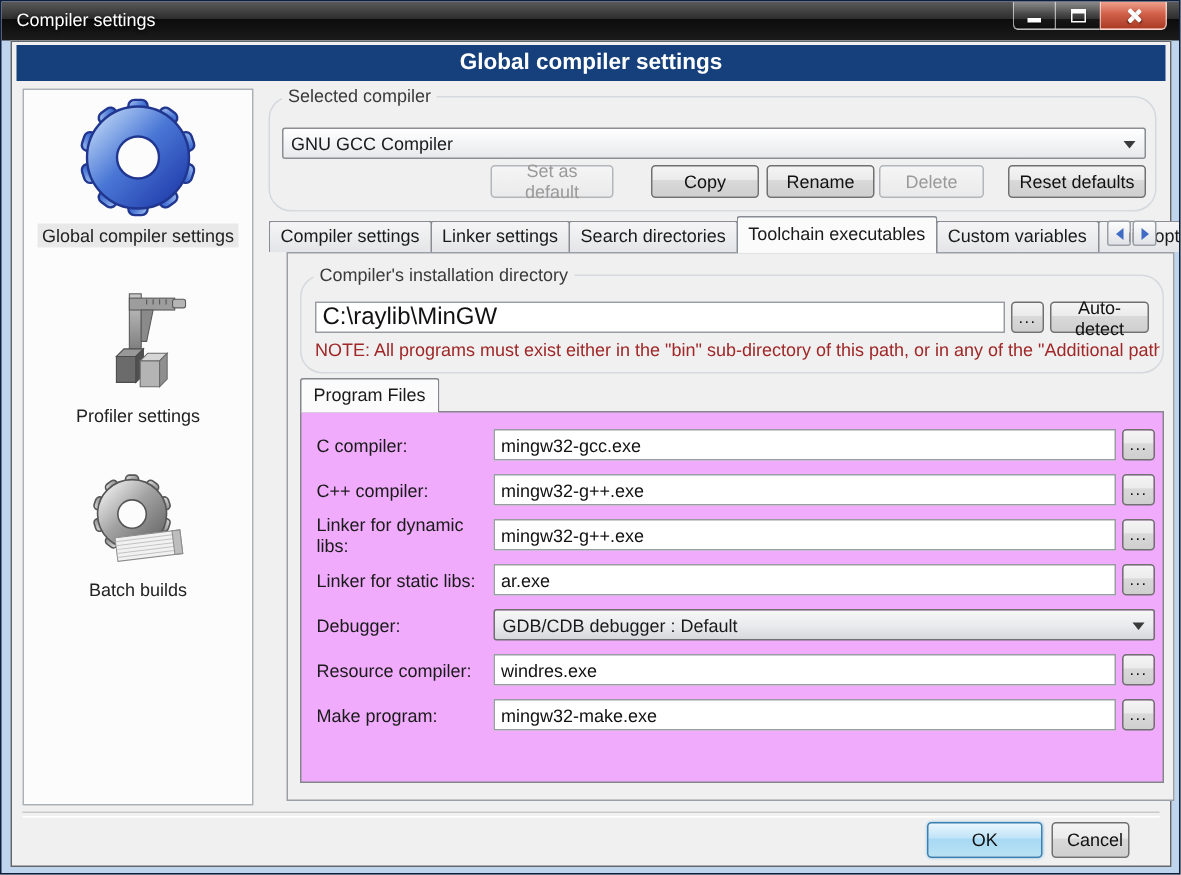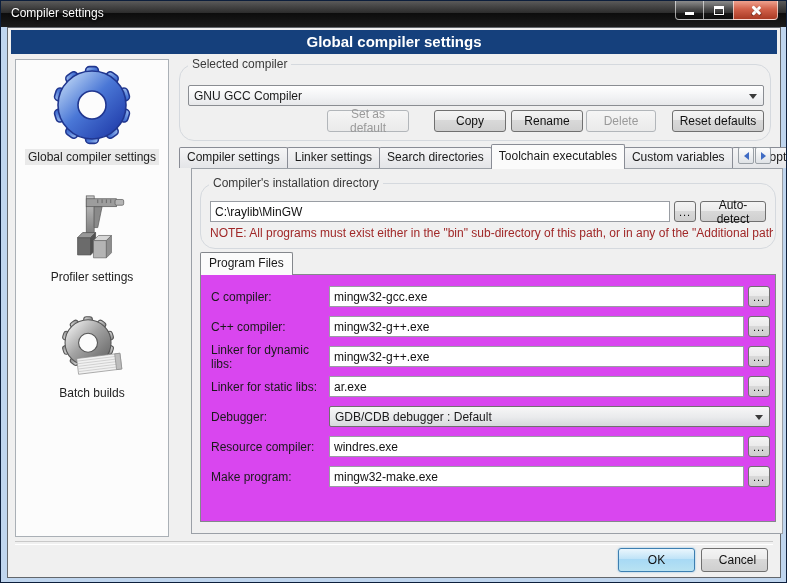--- a/index.html
+++ b/index.html
@@ -63,43 +63,43 @@
   .arrow-btn{width:16px;height:17px;box-sizing:border-box;border:1px solid #9aa0a6;border-radius:2px;
     background:linear-gradient(#fdfdfd,#dfe2e6);display:flex;align-items:center;justify-content:center;cursor:pointer;}
   .tri-l{width:0;height:0;border-top:4px solid transparent;border-bottom:4px solid transparent;border-right:5px solid #3f6bc4;}
   .tri-r{width:0;height:0;border-top:4px solid transparent;border-bottom:4px solid transparent;border-left:5px solid #3f6bc4;}
   .tabpane{position:absolute;left:171px;top:140px;width:592px;height:366px;box-sizing:border-box;
     background:#f0f0f0;border:1px solid #9ba0a7;z-index:2;margin-left:12px;}
   
   .install-group{left:8px;top:14px;width:576px;height:66px;}
   .dir-row{position:absolute;left:9px;right:9px;top:17px;display:flex;gap:4px;height:21px;}
   .dir-input{flex:1;box-sizing:border-box;height:21px;border:1px solid #999da3;background:#fff;
-    padding:0 4px;font-family:"Liberation Sans",sans-serif;font-size:12px;color:#111;}
+    padding:0 4px;font-family:"Liberation Sans",sans-serif;font-size:16px;color:#111;}
   .note{position:absolute;left:9px;right:2px;top:42px;white-space:nowrap;overflow:hidden;font-size:12px;}
   
   .subtabstrip{position:absolute;left:8px;top:83px;height:22px;display:flex;align-items:flex-end;z-index:3;}
   .subtab{box-sizing:border-box;height:20px;line-height:18px;padding:0 8px;margin-right:-1px;
     border:1px solid #84878c;border-bottom:none;border-radius:2px 2px 0 0;
     background:linear-gradient(#f3f3f4,#e2e3e6);cursor:pointer;white-space:nowrap;}
   .subtab.active{height:23px;line-height:21px;margin-bottom:-1px;background:#fbfbfb;position:relative;z-index:4;}
   .subpane{position:absolute;left:8px;top:105px;width:576px;height:248px;box-sizing:border-box;
-    border:1px solid #84878c;background:#d946ef;z-index:2;
+    border:1px solid #84878c;background:#f0abfc;z-index:2;
     display:flex;flex-direction:column;gap:9px;padding:11px 5px 0 10px;}
   .prog-row{display:flex;align-items:center;height:21px;flex:0 0 auto;}
   .prog-label{width:118px;flex:0 0 auto;color:#1a1a1a;}
   .prog-ctl{flex:1;display:flex;gap:4px;}
   .prog-input{flex:1;box-sizing:border-box;height:21px;border:1px solid #999da3;background:#fff;
     padding:0 4px;font-family:"Liberation Sans",sans-serif;font-size:12px;color:#111;}
   .browse-btn{flex:0 0 22px;width:22px;height:21px;font-size:11px;letter-spacing:1px;}
   .combo.gray{background:linear-gradient(#f7f7f7,#e9eaec 55%,#d6d8db);border-color:#707070;}
   
   .separator{position:absolute;left:7px;top:513px;width:758px;height:2px;
     border-top:1px solid #c9c9c9;border-bottom:1px solid #ffffff;}
   .footer-ok{position:absolute;left:610px;top:520px;width:77px;height:24px;}
-  .footer-cancel{position:absolute;left:693px;top:520px;width:67px;height:24px;padding-left:12px;}
+  .footer-cancel{position:absolute;left:693px;top:520px;width:52px;height:24px;padding-left:12px;}
 </style>
 </head>
 <body>
 
 <div class="window">
 
   <div class="titlebar">
     <span class="title-text">Compiler settings</span>
     <div class="win-buttons">
       <div class="win-btn min">

